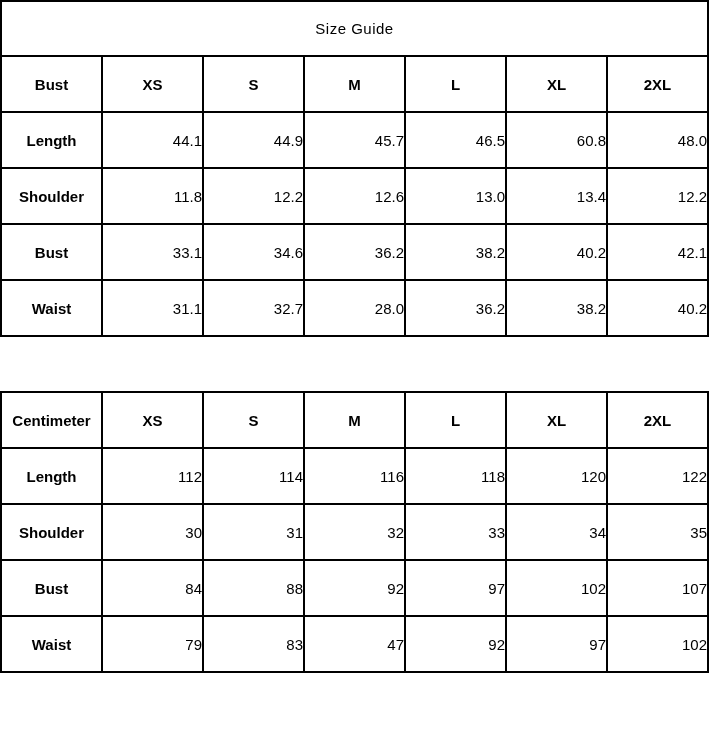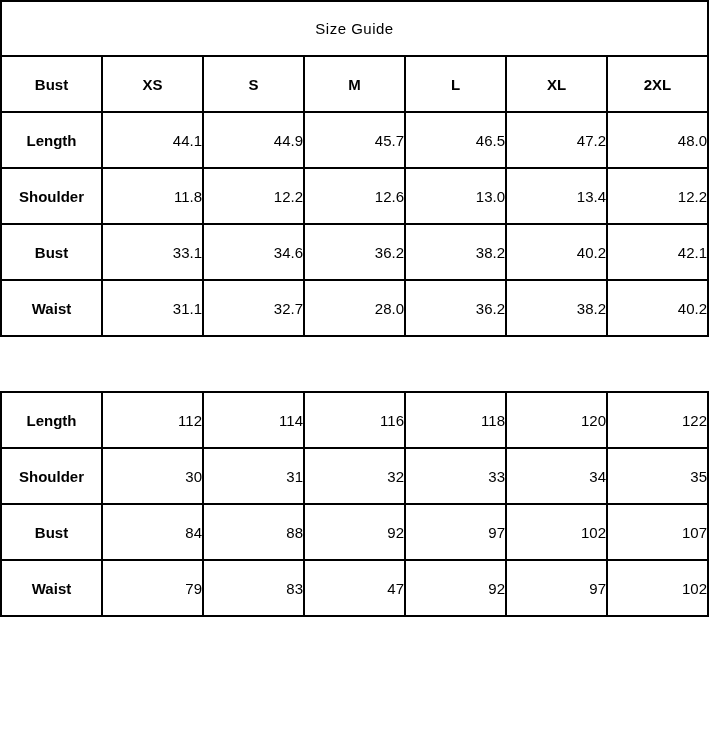--- a/index.html
+++ b/index.html
@@ -81,21 +81,21 @@
         <th>L</th>
         <th>XL</th>
         <th>2XL</th>
       </tr>
       <tr class="data-row">
         <th class="row-label">Length</th>
         <td class="value-cell">44.1</td>
         <td class="value-cell">44.9</td>
         <td class="value-cell">45.7</td>
         <td class="value-cell">46.5</td>
-        <td class="value-cell">47.2</td>
+        <td class="value-cell">60.8</td>
         <td class="value-cell">48.0</td>
       </tr>
       <tr class="data-row">
         <th class="row-label">Shoulder</th>
         <td class="value-cell">11.8</td>
         <td class="value-cell">12.2</td>
         <td class="value-cell">12.6</td>
         <td class="value-cell">13.0</td>
         <td class="value-cell">13.4</td>
         <td class="value-cell">12.2</td>
@@ -118,20 +118,29 @@
         <td class="value-cell">38.2</td>
         <td class="value-cell">40.2</td>
       </tr>
     </tbody>
   </table>
 
   <div class="table-gap"></div>
 
   <table class="size-table">
     <tbody>
+      <tr class="header-row">
+        <th>Centimeter</th>
+        <th>XS</th>
+        <th>S</th>
+        <th>M</th>
+        <th>L</th>
+        <th>XL</th>
+        <th>2XL</th>
+      </tr>
       <tr class="data-row">
         <th class="row-label">Length</th>
         <td class="value-cell">112</td>
         <td class="value-cell">114</td>
         <td class="value-cell">116</td>
         <td class="value-cell">118</td>
         <td class="value-cell">120</td>
         <td class="value-cell">122</td>
       </tr>
       <tr class="data-row">

